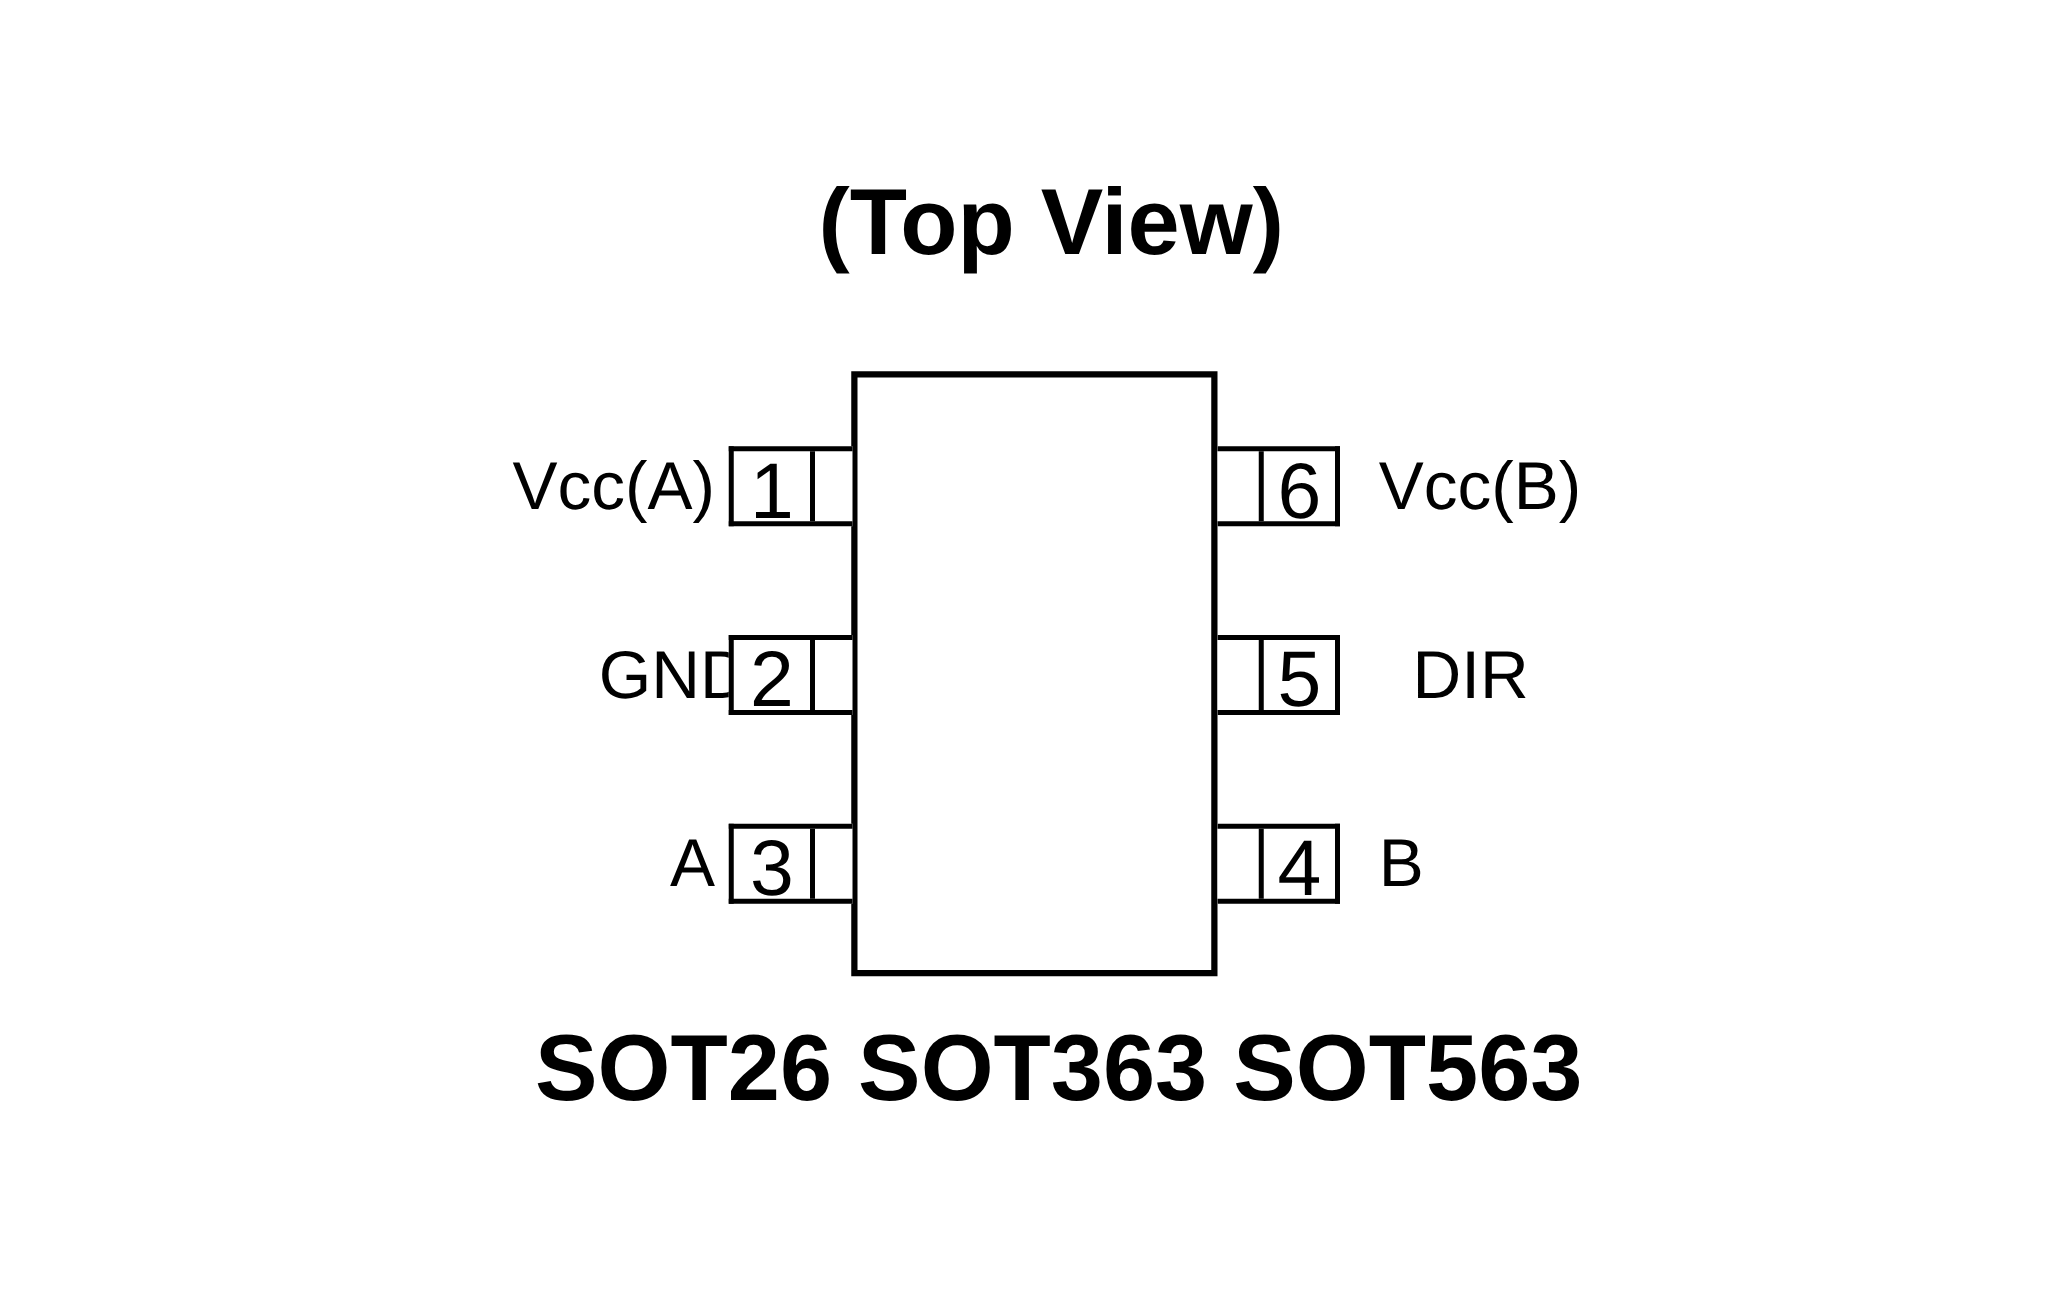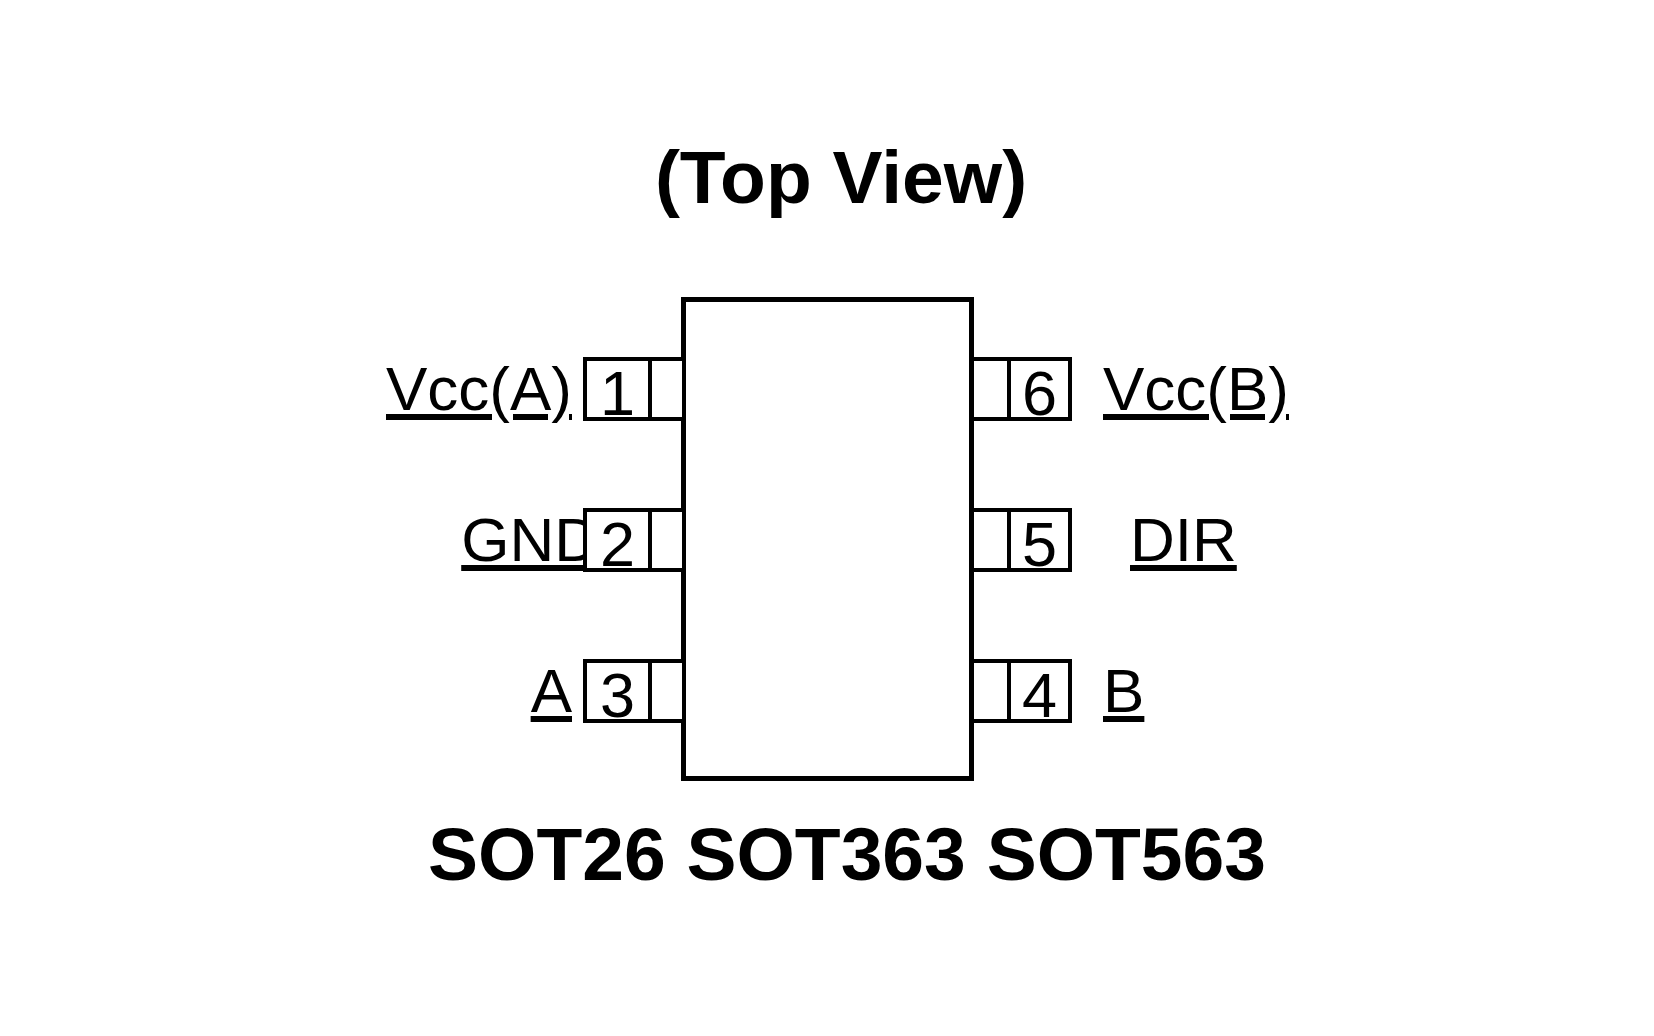--- a/index.html
+++ b/index.html
@@ -86,24 +86,23 @@
     order: 2;
   }
   .pin .stub {
     flex: 1;
   }
   .pin.right .stub {
     order: 1;
   }
   .plabel {
     position: absolute;
-    font-size: 62px;
+    font-size: 54px;
     line-height: 74px;
     white-space: pre;
-    text-decoration: underline;
   }
   .plabel.left {
     left: 0;
     width: 572px;
     text-align: right;
   }
   .plabel.right {
     left: 1103px;
     text-align: left;
   }

